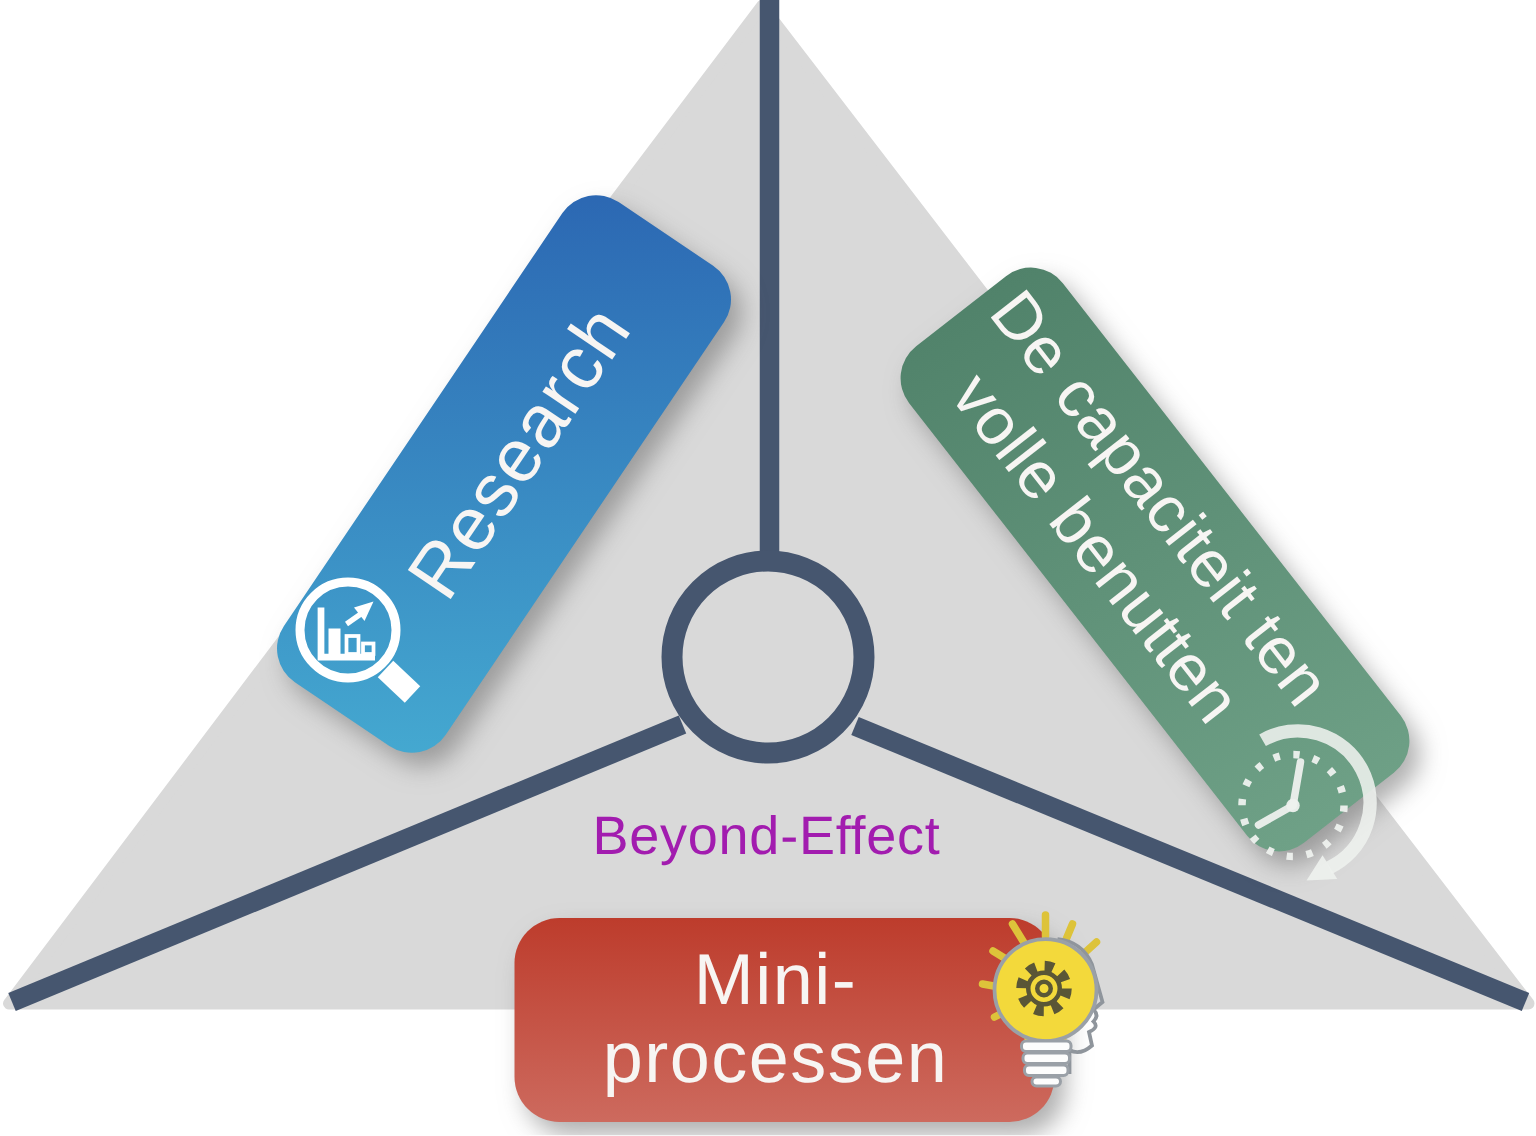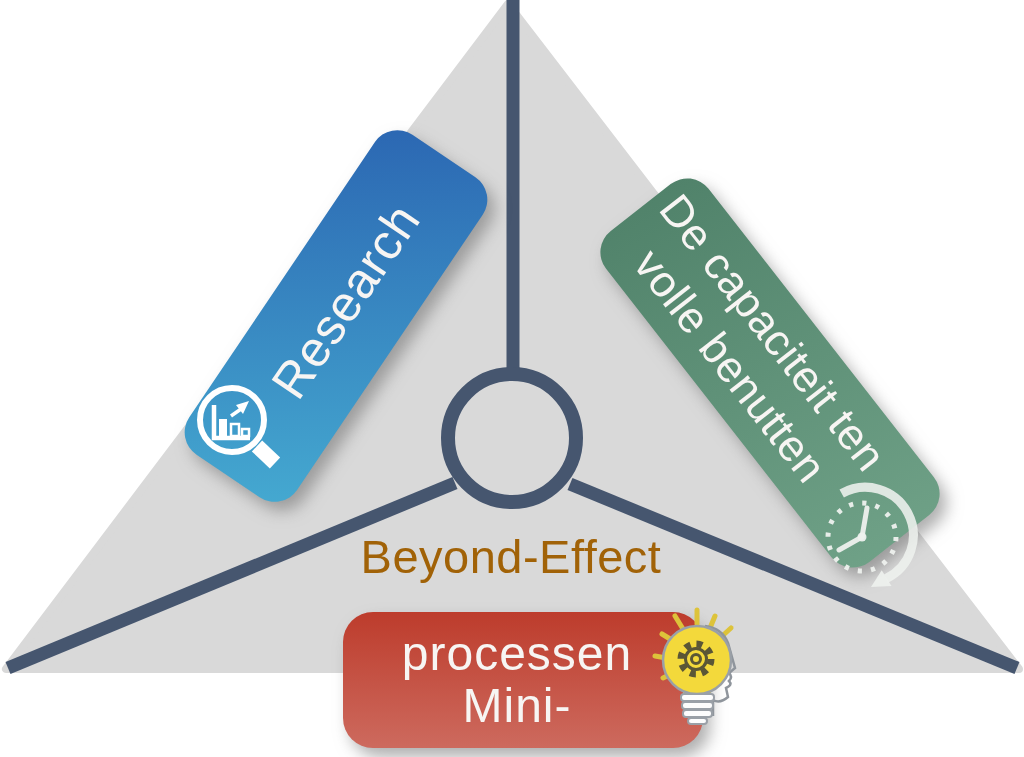--- a/index.html
+++ b/index.html
@@ -17,21 +17,21 @@
   .card-research{background:linear-gradient(235deg,#2b66b2 0%,#45aad1 100%);}
   .card-capacity{background:linear-gradient(100deg,#50826a 0%,#6fa187 100%);}
   .card-mini{background:linear-gradient(180deg,#bd3c2c 0%,#cd6a5e 100%);}
   .rot-neg56{transform:rotate(-56deg);}
   .rot-pos52{transform:rotate(52deg);}
   .research-label{font-size:50px;letter-spacing:1px;white-space:nowrap;}
   .capacity-text{width:100%;padding:0 70px 0 10px;text-align:center;font-size:44px;line-height:54px;letter-spacing:0.5px;white-space:nowrap;}
   .mini-text{width:100%;padding:0 20px 0 8px;text-align:center;font-size:48px;line-height:52px;letter-spacing:1px;}
   #center-label{
     position:absolute;left:311px;top:529px;width:400px;height:56px;
-    text-align:center;font-size:47px;line-height:56px;color:#a16207;letter-spacing:0.5px;
+    text-align:center;font-size:36px;line-height:56px;color:#a21caf;letter-spacing:0.5px;
   }
   .icon-svg{position:absolute;}
 </style>
 </head>
 <body>
 
 <div id="stage">
 
   <svg id="base-svg" width="1024" height="757" viewBox="0 0 1024 757">
     <polygon points="508,4 6,669 1019,669" fill="#d9d9d9" stroke="#d9d9d9" stroke-width="8" stroke-linejoin="round"></polygon>
@@ -52,22 +52,22 @@
       <div class="capacity-text">
         <div>De capaciteit ten</div>
         <div>volle benutten</div>
       </div>
     </div>
   </div>
 
   <div class="node-wrap" style="left:343px;top:612px;width:360px;height:136px;">
     <div class="card card-mini" style="border-radius:30px;">
       <div class="mini-text">
+        <div>Mini-</div>
         <div>processen</div>
-        <div>Mini-</div>
       </div>
     </div>
   </div>
 
   <div id="center-label">Beyond-Effect</div>
 
   <svg class="icon-svg" style="left:187px;top:375px;" width="110" height="110" viewBox="0 0 110 110">
     <circle cx="45" cy="45" r="32" fill="none" stroke="#ffffff" stroke-width="6"></circle>
     <line x1="70" y1="71" x2="88" y2="88" stroke="#ffffff" stroke-width="15"></line>
     <path d="M 27,30 L 27,63 L 63,63" fill="none" stroke="#ffffff" stroke-width="4.5"></path>

